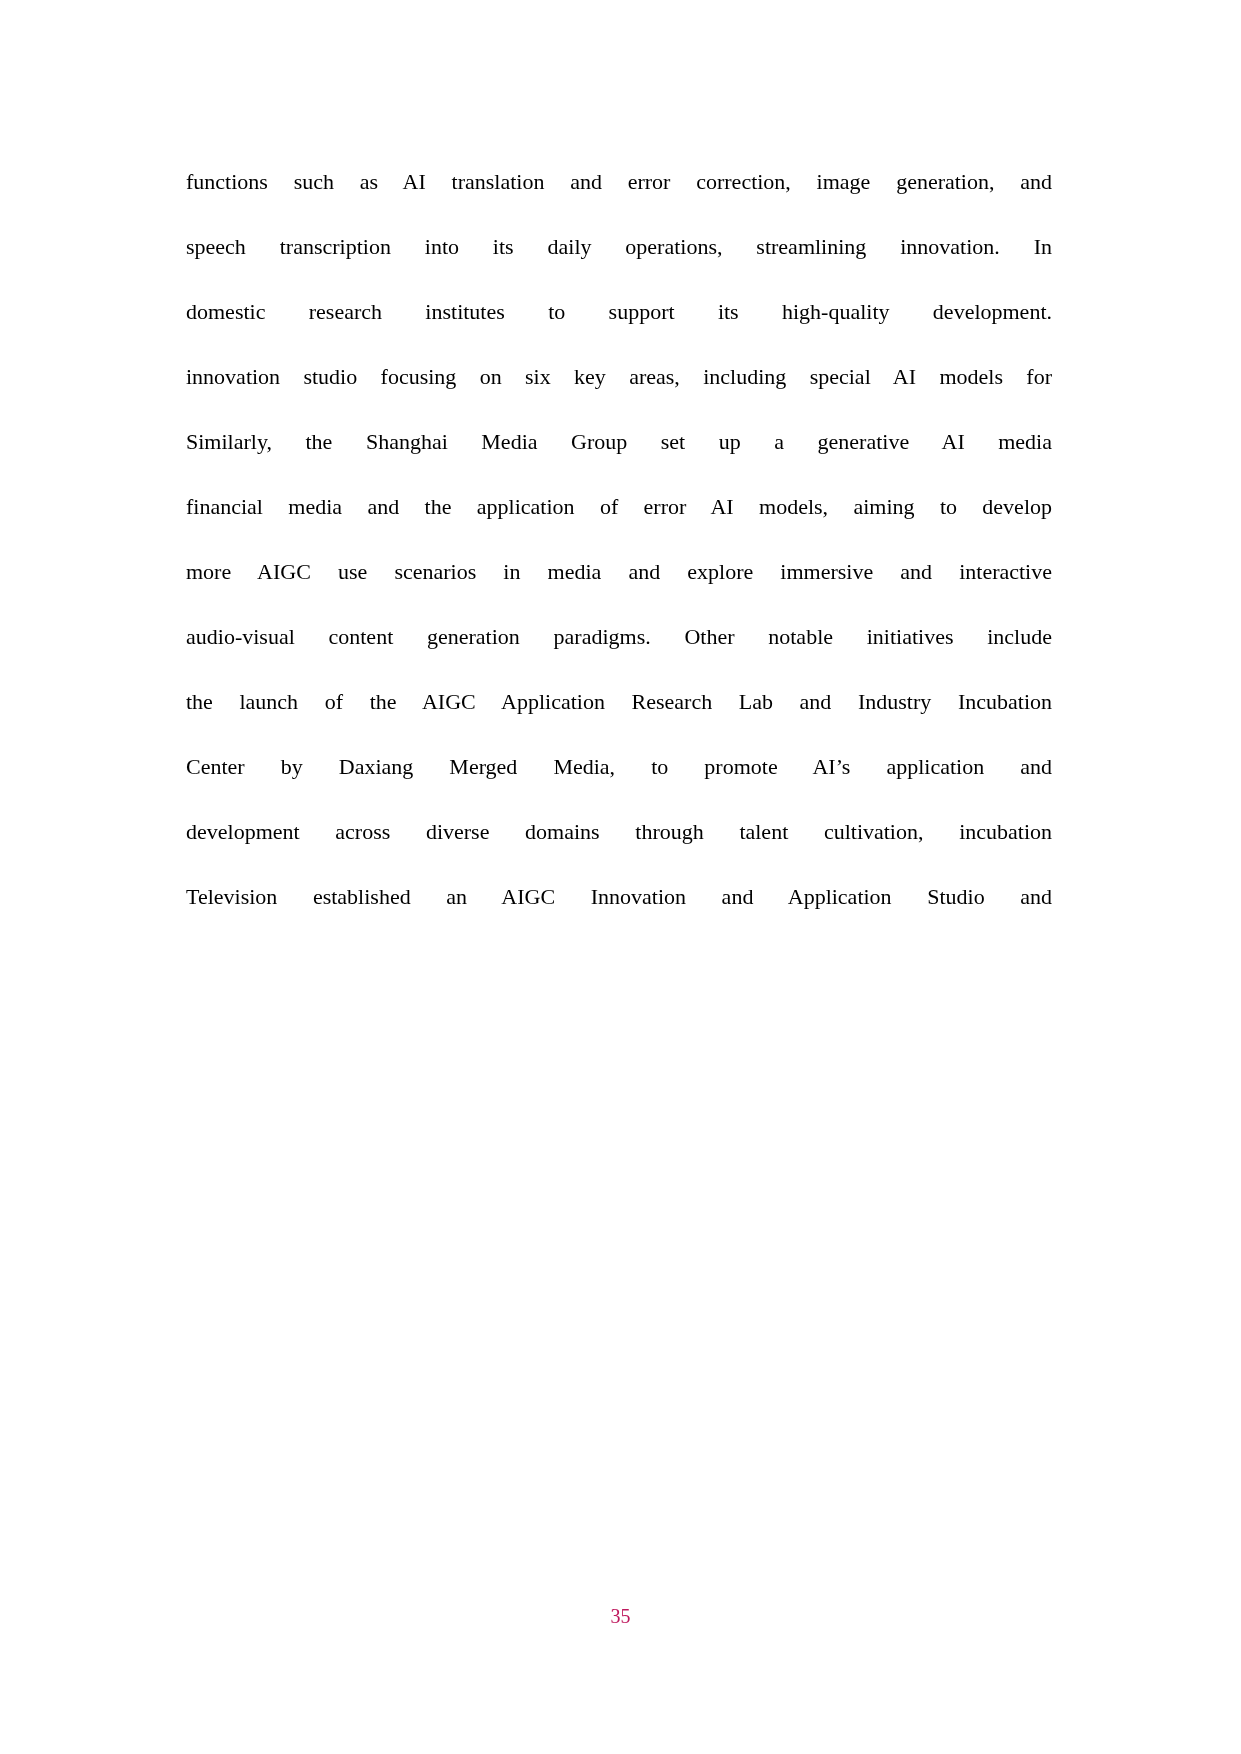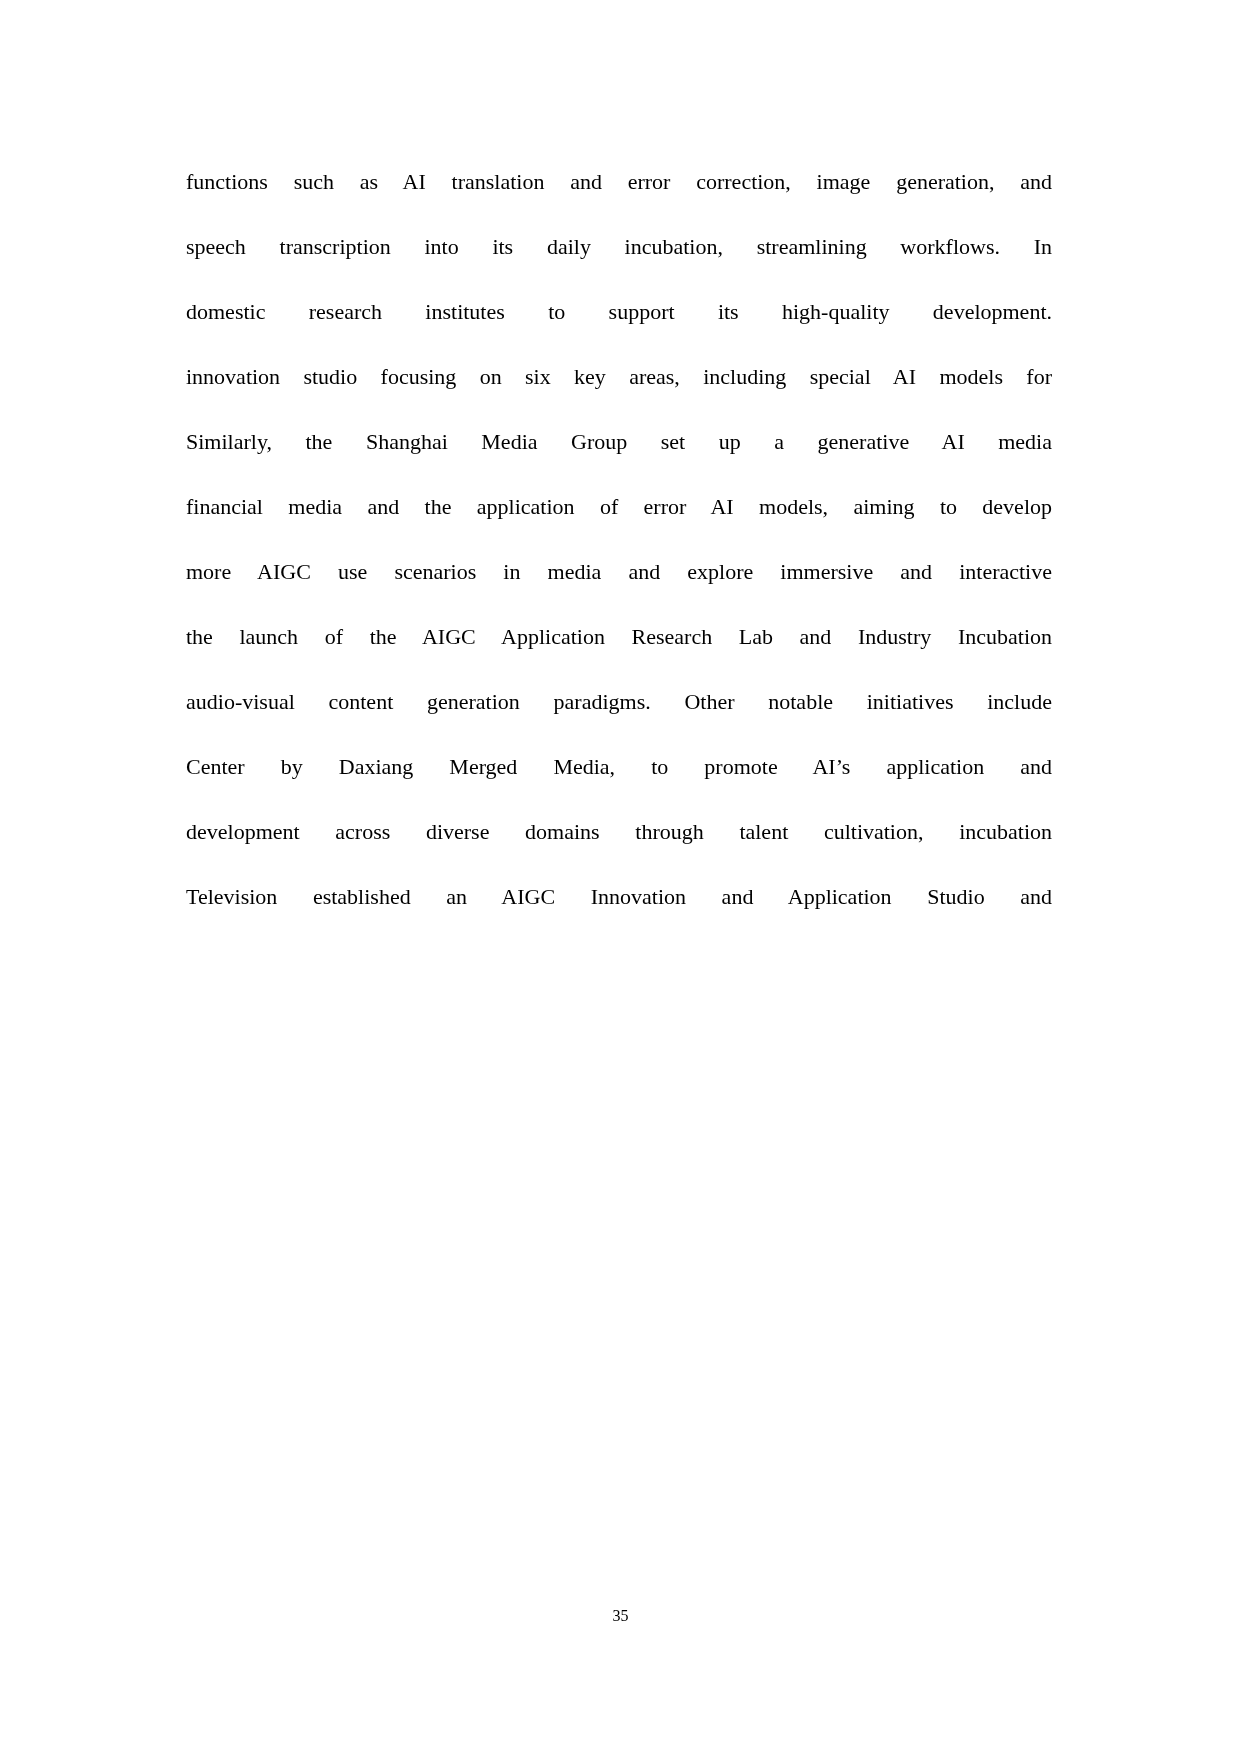--- a/index.html
+++ b/index.html
@@ -34,37 +34,37 @@
   .line.last {
     text-align: left;
     text-align-last: left;
   }
   .page-number {
     position: absolute;
     top: 1602px;
     left: 0;
     width: 1241px;
     text-align: center;
-    font-size: 16px;
+    font-size: 20px;
     line-height: 28px;
-    color: #000000;
+    color: #be185d;
   }
 </style>
 </head>
 <body>
 
 <div class="page">
   <div class="body-text" id="paragraph">
       <div class="line">functions such as AI translation and error correction, image generation, and</div>
-      <div class="line">speech transcription into its daily incubation, streamlining workflows. In</div>
+      <div class="line">speech transcription into its daily operations, streamlining innovation. In</div>
       <div class="line">domestic research institutes to support its high-quality development.</div>
       <div class="line">innovation studio focusing on six key areas, including special AI models for</div>
       <div class="line">Similarly, the Shanghai Media Group set up a generative AI media</div>
       <div class="line">financial media and the application of error AI models, aiming to develop</div>
       <div class="line">more AIGC use scenarios in media and explore immersive and interactive</div>
+      <div class="line">audio-visual content generation paradigms. Other notable initiatives include</div>
       <div class="line">the launch of the AIGC Application Research Lab and Industry Incubation</div>
-      <div class="line">audio-visual content generation paradigms. Other notable initiatives include</div>
       <div class="line">Center by Daxiang Merged Media, to promote AI’s application and</div>
       <div class="line">development across diverse domains through talent cultivation, incubation</div>
       <div class="line">Television established an AIGC Innovation and Application Studio and</div>
     </div>
   <div class="page-number">35</div>
 </div>
 
 </body></html>

